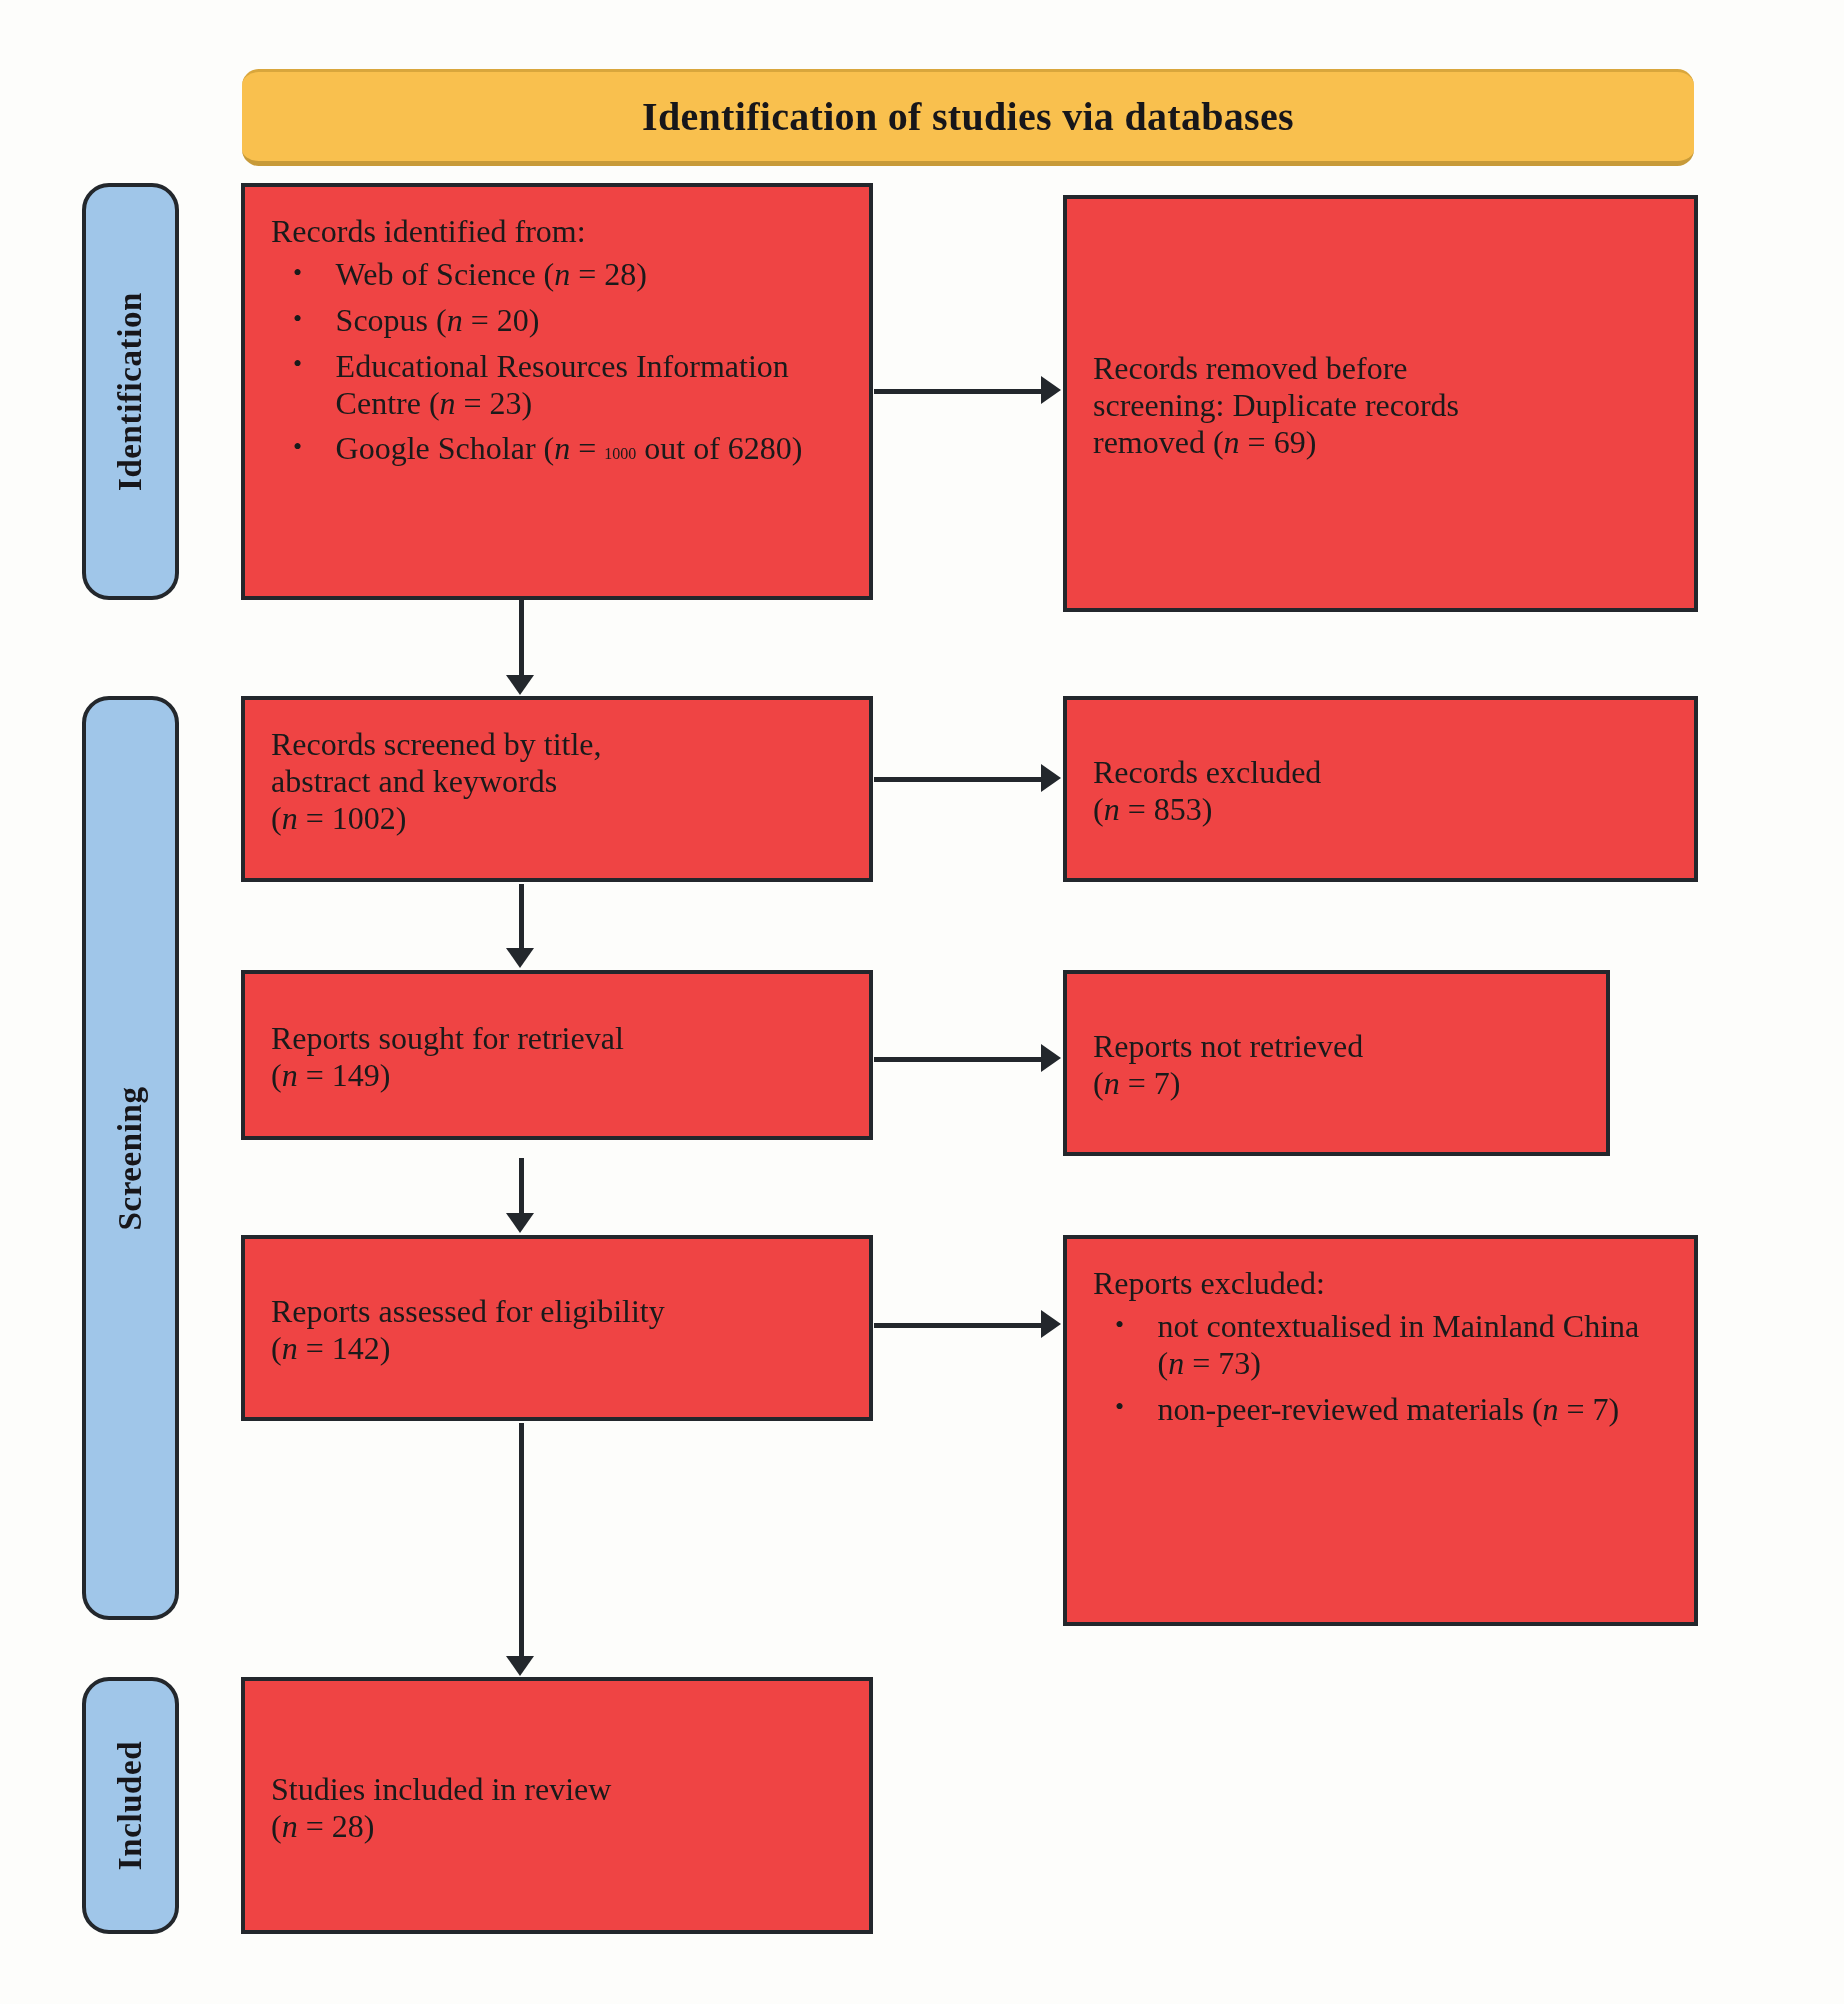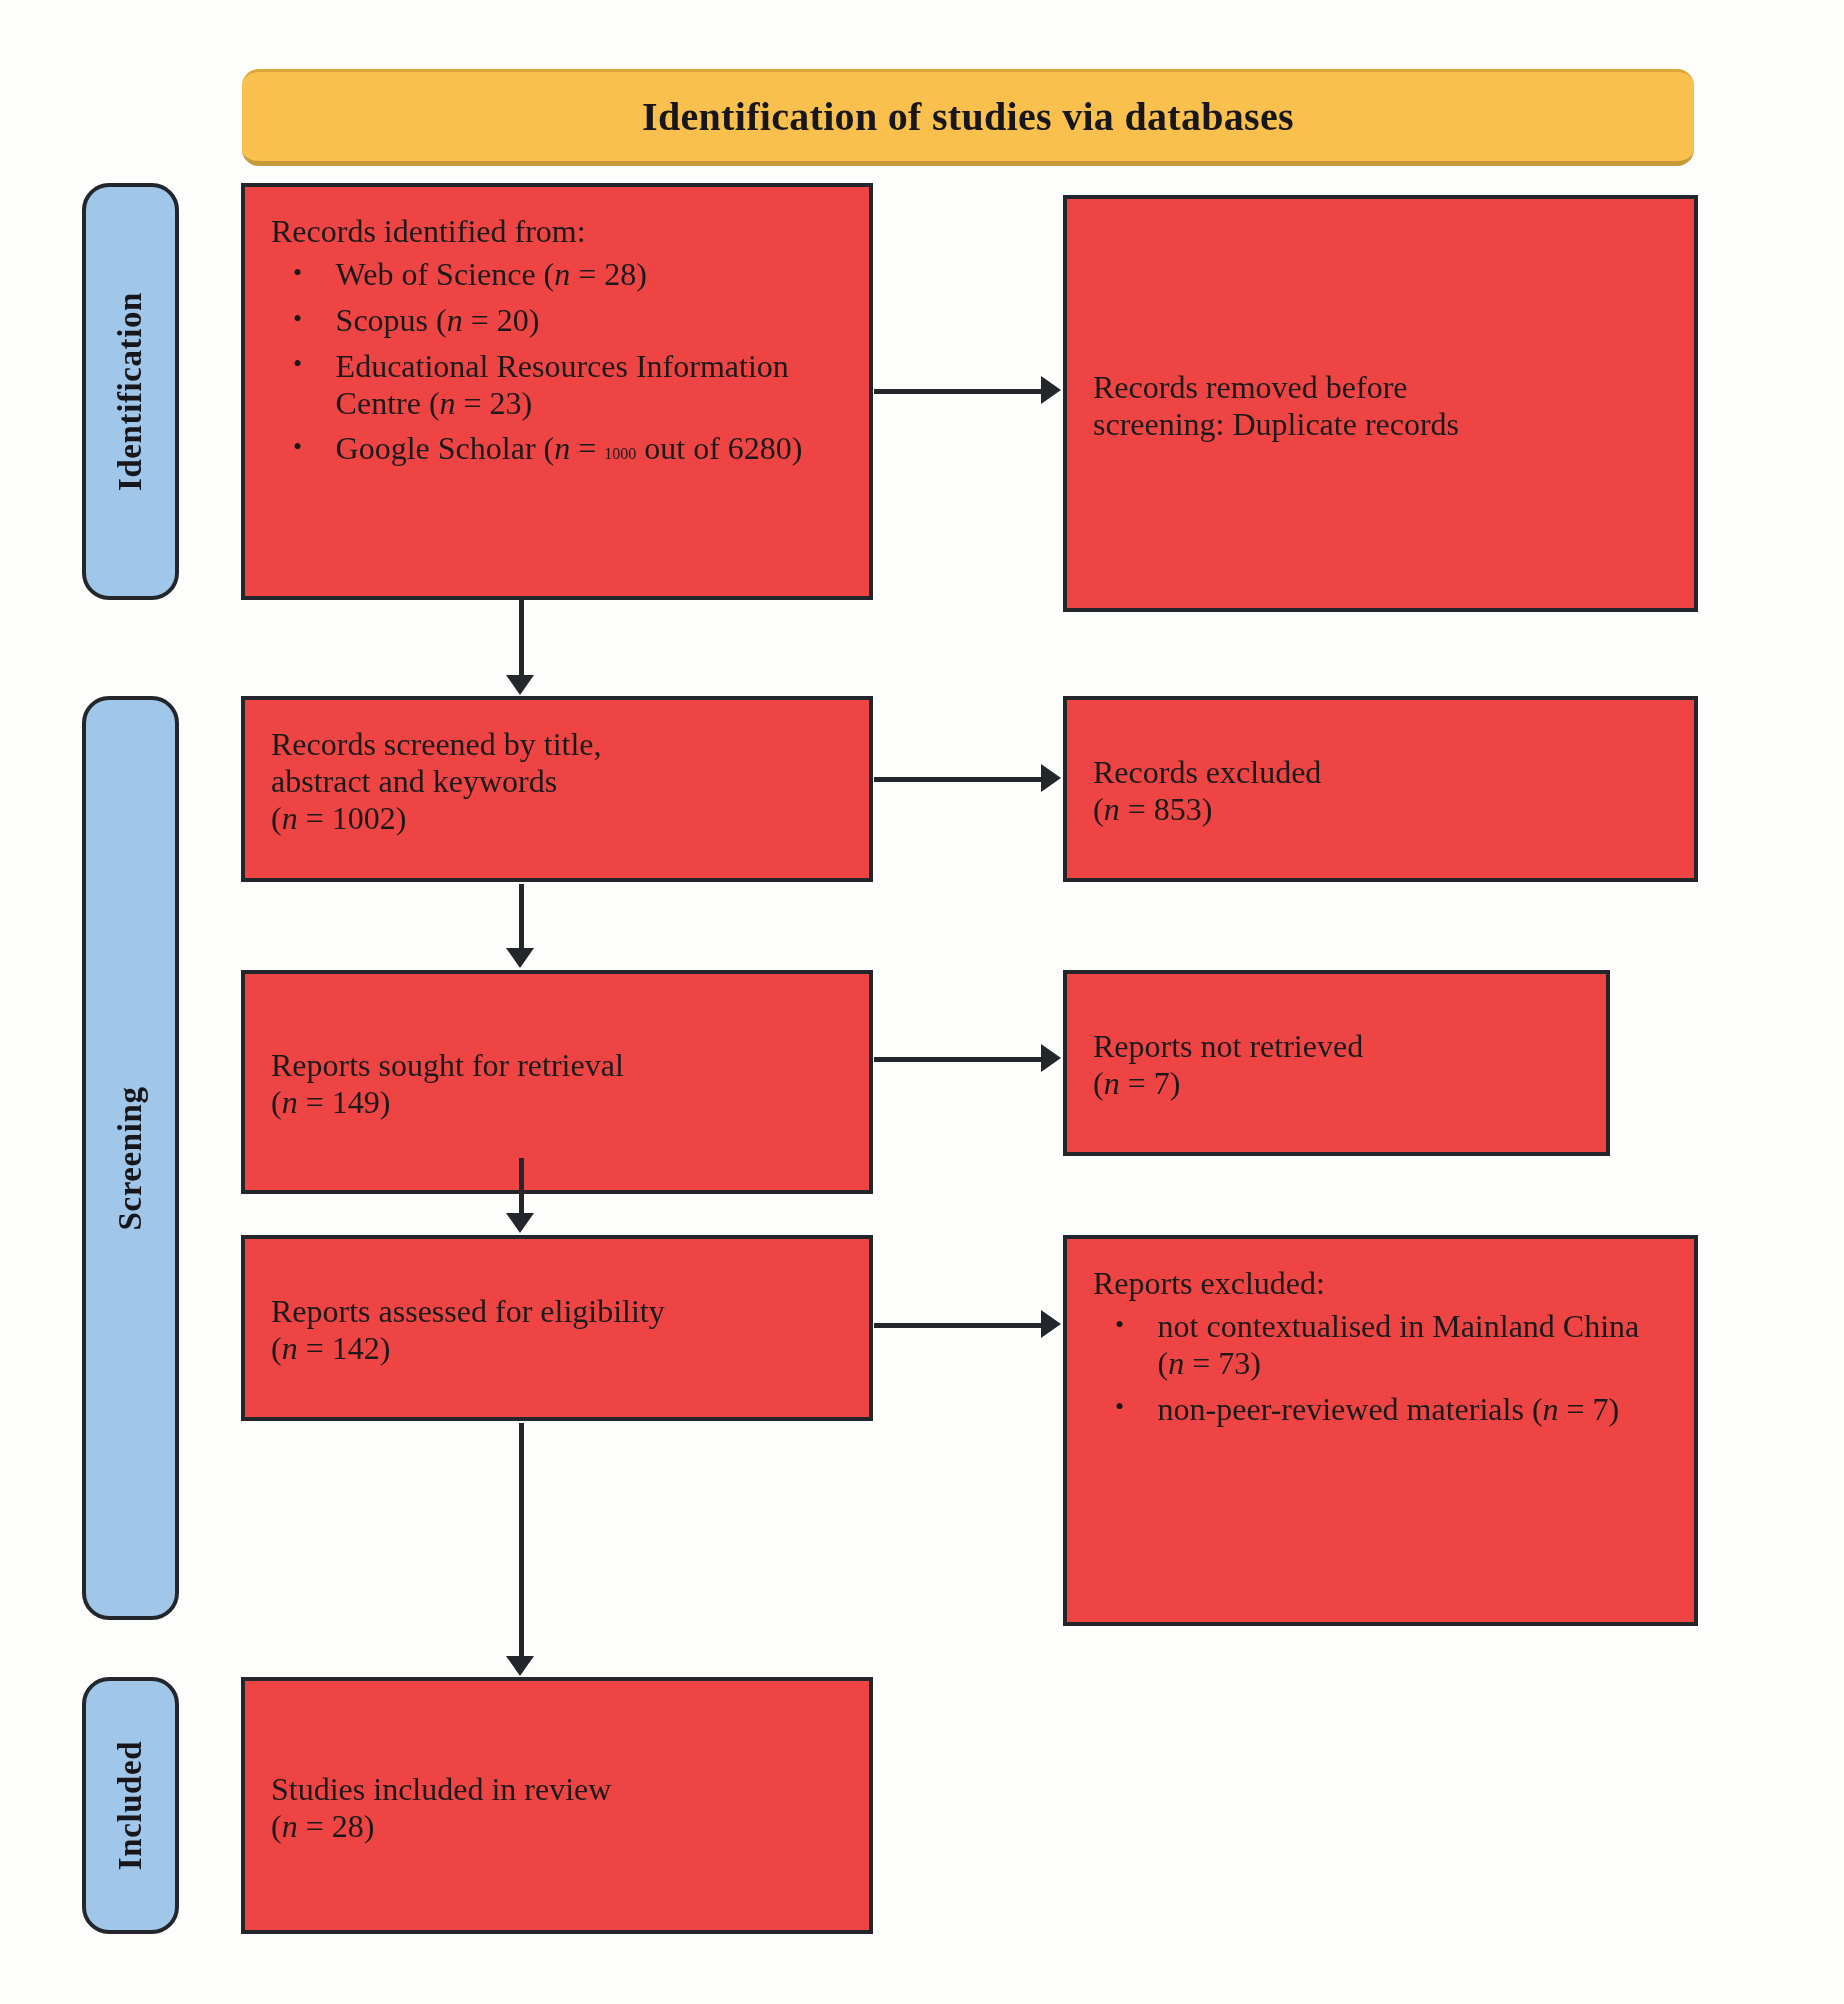--- a/index.html
+++ b/index.html
@@ -106,21 +106,21 @@
     top: -1.3px;
     font-size: 26px;
     line-height: 1.35;
   }
   em.nital { font-style: italic; }
   span.small-num { font-size: 16px; }
 
   
   #box-identified       { left: 241px;  top: 183px;  width: 632px;  height: 417px; }
   #box-screened         { left: 241px;  top: 696px; width: 632px;  height: 186px; }
-  #box-sought           { left: 241px;  top: 970px; width: 632px;  height: 224px; }
+  #box-sought           { left: 241px;  top: 970px; width: 632px;  height: 170px; }
   #box-assessed         { left: 241px;  top: 1235px; width: 632px;  height: 186px; }
   #box-included         { left: 241px;  top: 1677px; width: 632px;  height: 257px; }
 
   
   #box-removed          { left: 1063px; top: 195px;  width: 635px;  height: 417px; }
   #box-excluded-records { left: 1063px; top: 696px; width: 635px;  height: 186px; }
   #box-not-retrieved    { left: 1063px; top: 970px; width: 547px;  height: 186px; }
   #box-reports-excluded { left: 1063px; top: 1235px; width: 635px;  height: 391px; }
 
   
@@ -200,20 +200,21 @@
       <li><span>Educational Resources Information Centre (</span><em class="nital">n</em><span> = </span><span>23</span><span>)</span></li>
       <li><span>Google Scholar (</span><em class="nital">n</em><span> = </span><span class="small-num">1000</span><span> out of 6280)</span></li>
     </ul>
   </div>
 
   <div class="box" id="box-removed">
     <div class="vcenter">
       <div class="box-text">
         <span class="ln">Records removed before</span>
         <span class="ln">screening: Duplicate records</span>
+        <span class="ln"><span>removed  (</span><em class="nital">n</em><span> = </span><span>69</span><span>)</span></span>
       </div>
     </div>
   </div>
 
   <div class="box" id="box-screened">
     <div class="box-text">
       <span class="ln">Records screened by title,</span>
       <span class="ln">abstract and keywords</span>
       <span class="ln"><span>(</span><em class="nital">n</em><span> = </span><span>1002</span><span>)</span></span>
     </div>

